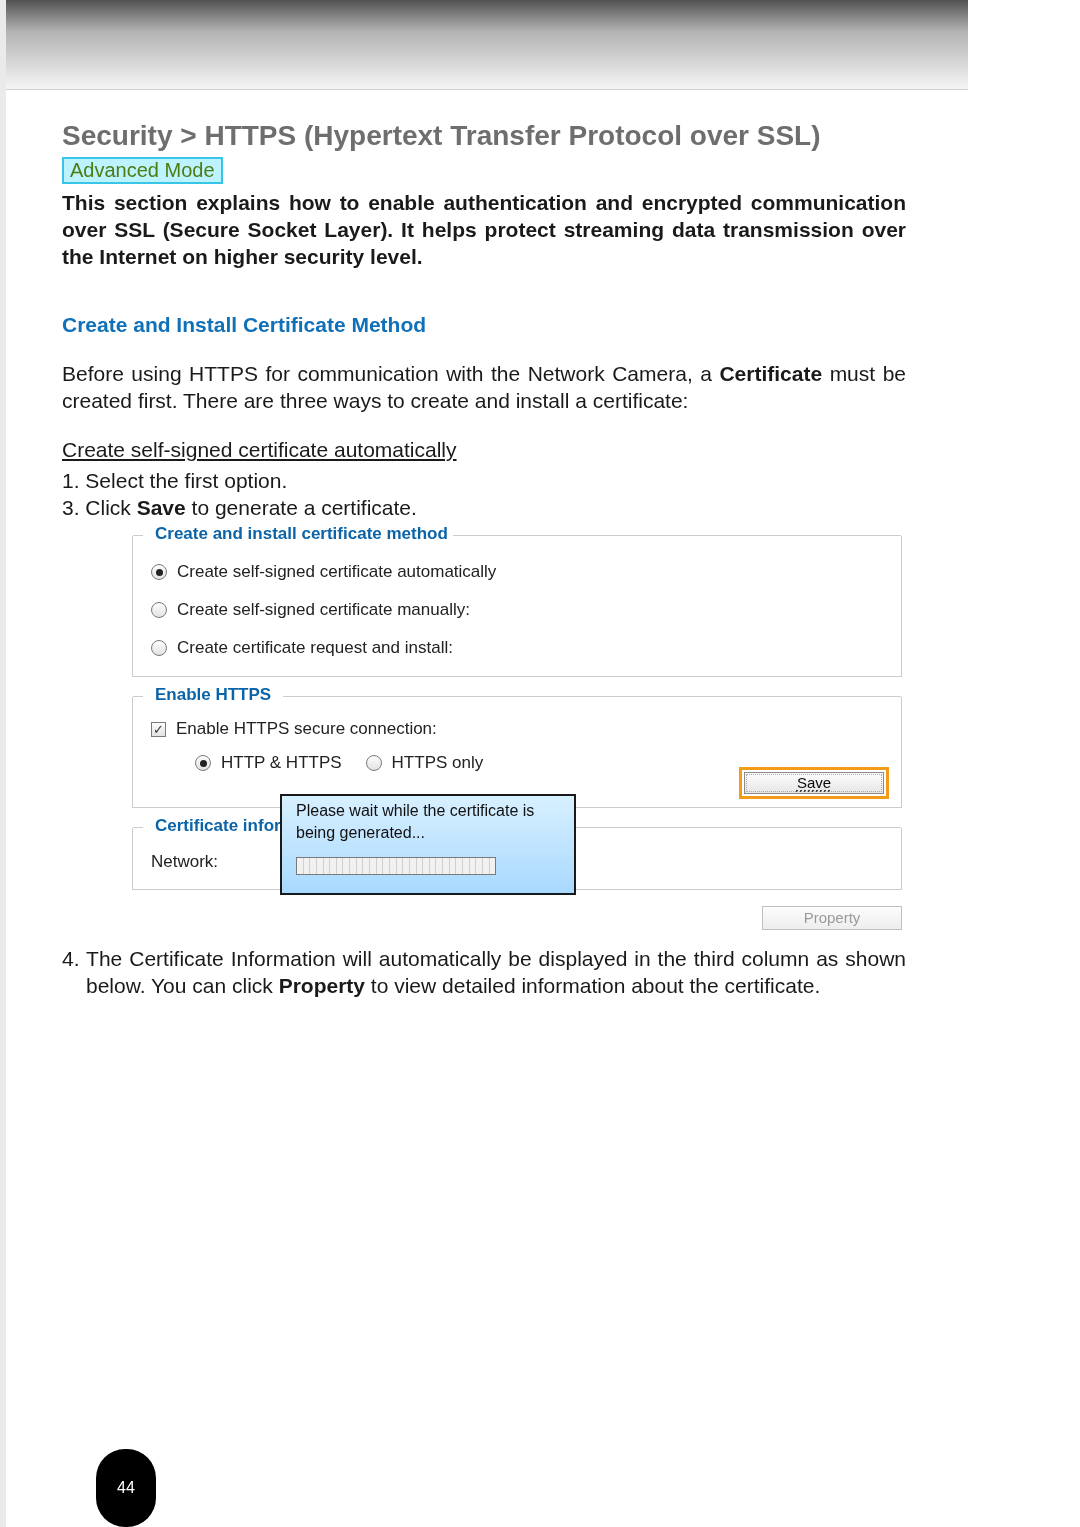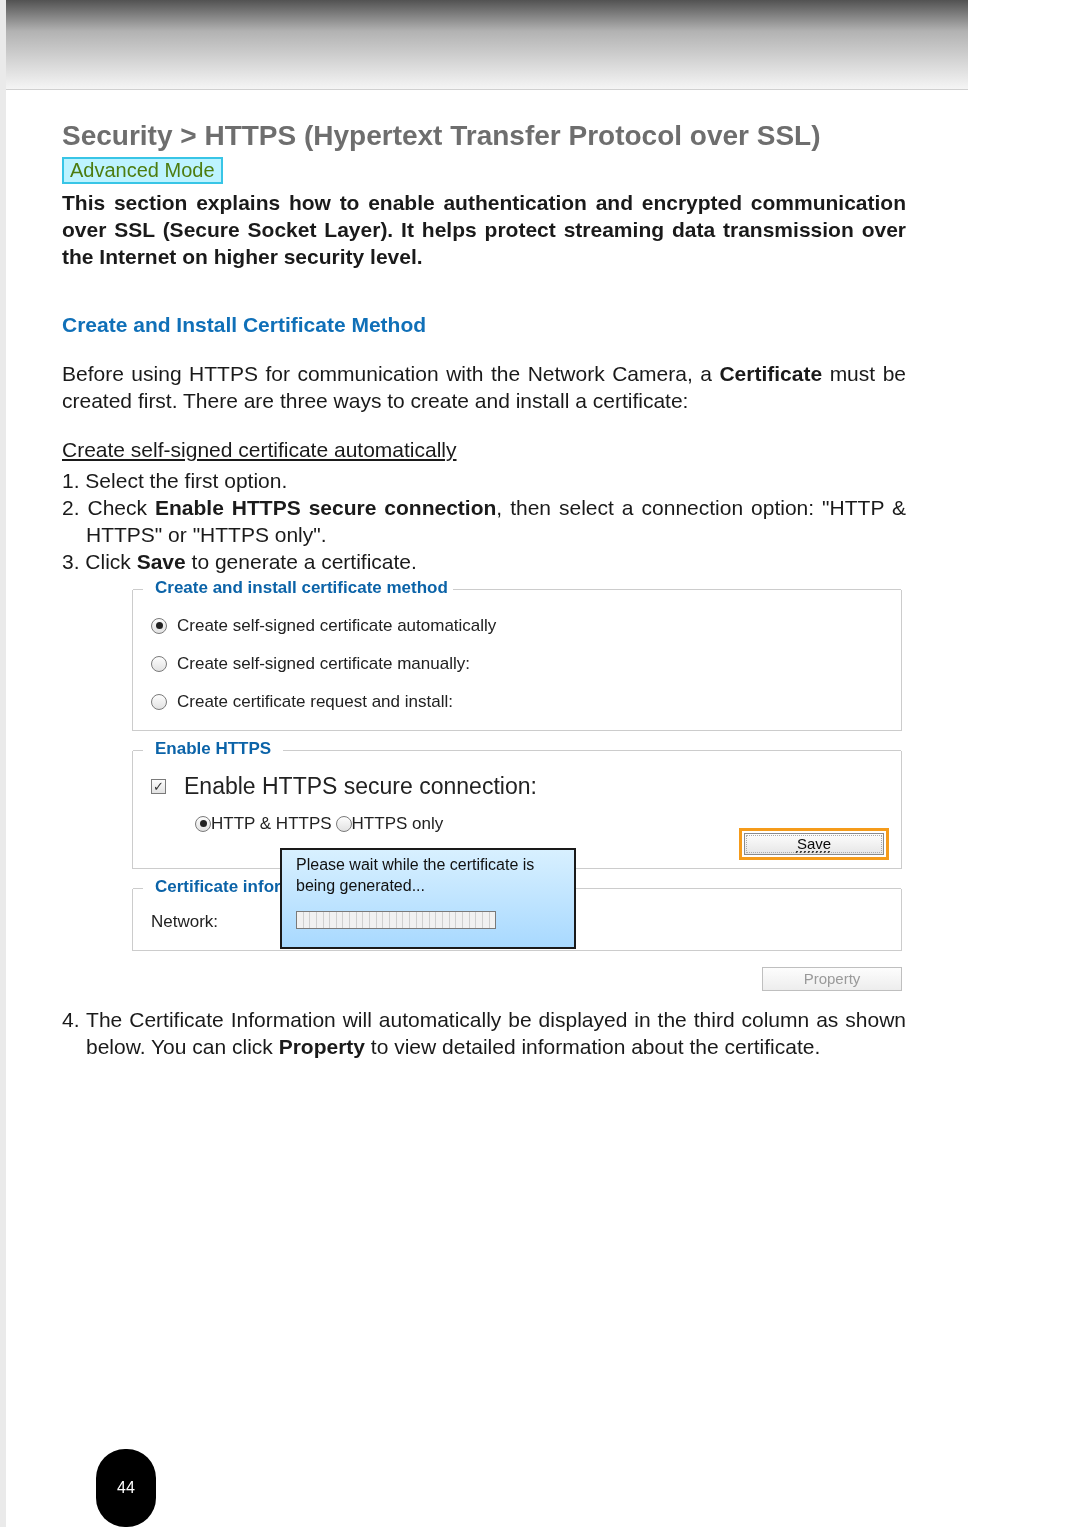--- a/index.html
+++ b/index.html
@@ -19,22 +19,22 @@
   .screenshot-wrap { position: relative; margin: 10px 0 0 70px; width: 770px; }
   .fs { border: 1px solid #ccc; border-top: none; position: relative; padding: 18px 14px 14px 14px; margin-top: 20px; }
   .fs-legend { position: absolute; top: -12px; left: 16px; background: #fff; padding: 0 6px; color: #0b63a8; font-weight: bold; font-size: 17px; }
   .fs-top-left { position: absolute; top: -1px; left: 0; width: 10px; border-top: 1px solid #ccc; }
   .fs-top-right-fill { position: absolute; top: -1px; right: 0; border-top: 1px solid #ccc; }
   .radio-row { display: flex; align-items: center; gap: 10px; margin: 8px 0 18px 4px; font-size: 17px; color: #222; }
   .radio { width: 16px; height: 16px; border-radius: 50%; border: 1px solid #7a7a7a; background: linear-gradient(to bottom, #fdfdfd, #e2e2e2); display: inline-flex; align-items: center; justify-content: center; }
   .radio.checked::after { content: ""; width: 7px; height: 7px; border-radius: 50%; background: #222; display: block; }
   .cb { width: 15px; height: 15px; border: 1px solid #7a7a7a; background: linear-gradient(to bottom, #fdfdfd, #e2e2e2); display: inline-flex; align-items: center; justify-content: center; font-size: 12px; color: #333; }
   .cb.checked::after { content: "✓"; font-size: 13px; line-height: 13px; }
-  .cb-row { display: flex; align-items: center; gap: 18px; margin: 4px 0 14px 4px; font-size: 23px; color: #222; }
-  .sub-radio-row { display: flex; align-items: center; margin-left: 48px; font-size: 17px; color: #222; }
+  .cb-row { display: flex; align-items: center; gap: 10px; margin: 4px 0 14px 4px; font-size: 17px; color: #222; }
+  .sub-radio-row { display: flex; align-items: center; gap: 10px; margin-left: 48px; font-size: 17px; color: #222; }
   .save-wrap { position: absolute; right: 12px; bottom: 8px; }
   .save-btn-outer { border: 3px solid #f59b1a; padding: 2px; background: #fff; }
   .save-btn { width: 140px; height: 22px; border: 1px solid #8a8a8a; background: linear-gradient(to bottom, #fdfdfd, #e6e6e6); font-size: 15px; color: #0a0a0a; text-align: center; line-height: 20px; text-decoration: underline dotted; text-underline-offset: 3px; outline: 1px dotted #aaa; outline-offset: -3px; }
   .status-row { display: flex; align-items: center; gap: 10px; margin: 4px 0 2px 4px; font-size: 17px; color: #222; }
   .status-input { flex: 0 0 160px; margin-left: 150px; height: 23px; border: 1px solid #bfbfbf; background: #fff; font-size: 15px; color: #555; padding: 2px 6px; }
   .dropdown-btn { width: 24px; height: 23px; border: 1px solid #bfbfbf; background: linear-gradient(to bottom, #fdfdfd, #e6e6e6); display: inline-flex; align-items: center; justify-content: center; color: #888; font-size: 11px; }
   .property-row { display: flex; justify-content: flex-end; margin-top: 16px; }
   .property-btn { width: 140px; height: 24px; border: 1px solid #bfbfbf; background: linear-gradient(to bottom, #fdfdfd, #ededed); font-size: 15px; color: #9a9a9a; text-align: center; line-height: 22px; }
   .modal { position: absolute; left: 148px; top: 236px; width: 296px; background: linear-gradient(to bottom, #d8f0ff, #a8d9ff); border: 2px solid #1a1a1a; padding: 4px 14px 18px 14px; font-size: 16px; color: #111; margin-top: 22px; }
   .modal-text { line-height: 1.35; }
@@ -59,21 +59,20 @@
     <div class="section-sub">Create and Install Certificate Method</div>
 
     <div class="para">
       <span>Before using HTTPS for communication with the Network Camera, a </span><strong>Certificate</strong><span> must be created first. There are three ways to create and install a certificate:</span>
     </div>
 
     <div class="method-head">Create self-signed certificate automatically</div>
 
     <ul class="steps">
       <li>1. Select the first option.</li>
-      <li><span>2. Check </span><strong>Enable HTTPS secure connection</strong><span>, then select a connection option: "HTTP &amp; HTTPS" or "HTTPS only".</span></li>
       <li><span>3. Click </span><strong>Save</strong><span> to generate a certificate.</span></li>
     </ul>
 
     <div class="screenshot-wrap">
 
       <div class="fs" style="margin-top:14px;">
         <div class="fs-top-left"></div>
         <div class="fs-legend">Create and install certificate method</div>
         <div class="fs-top-right-fill" style="left:320px;"></div>
 

